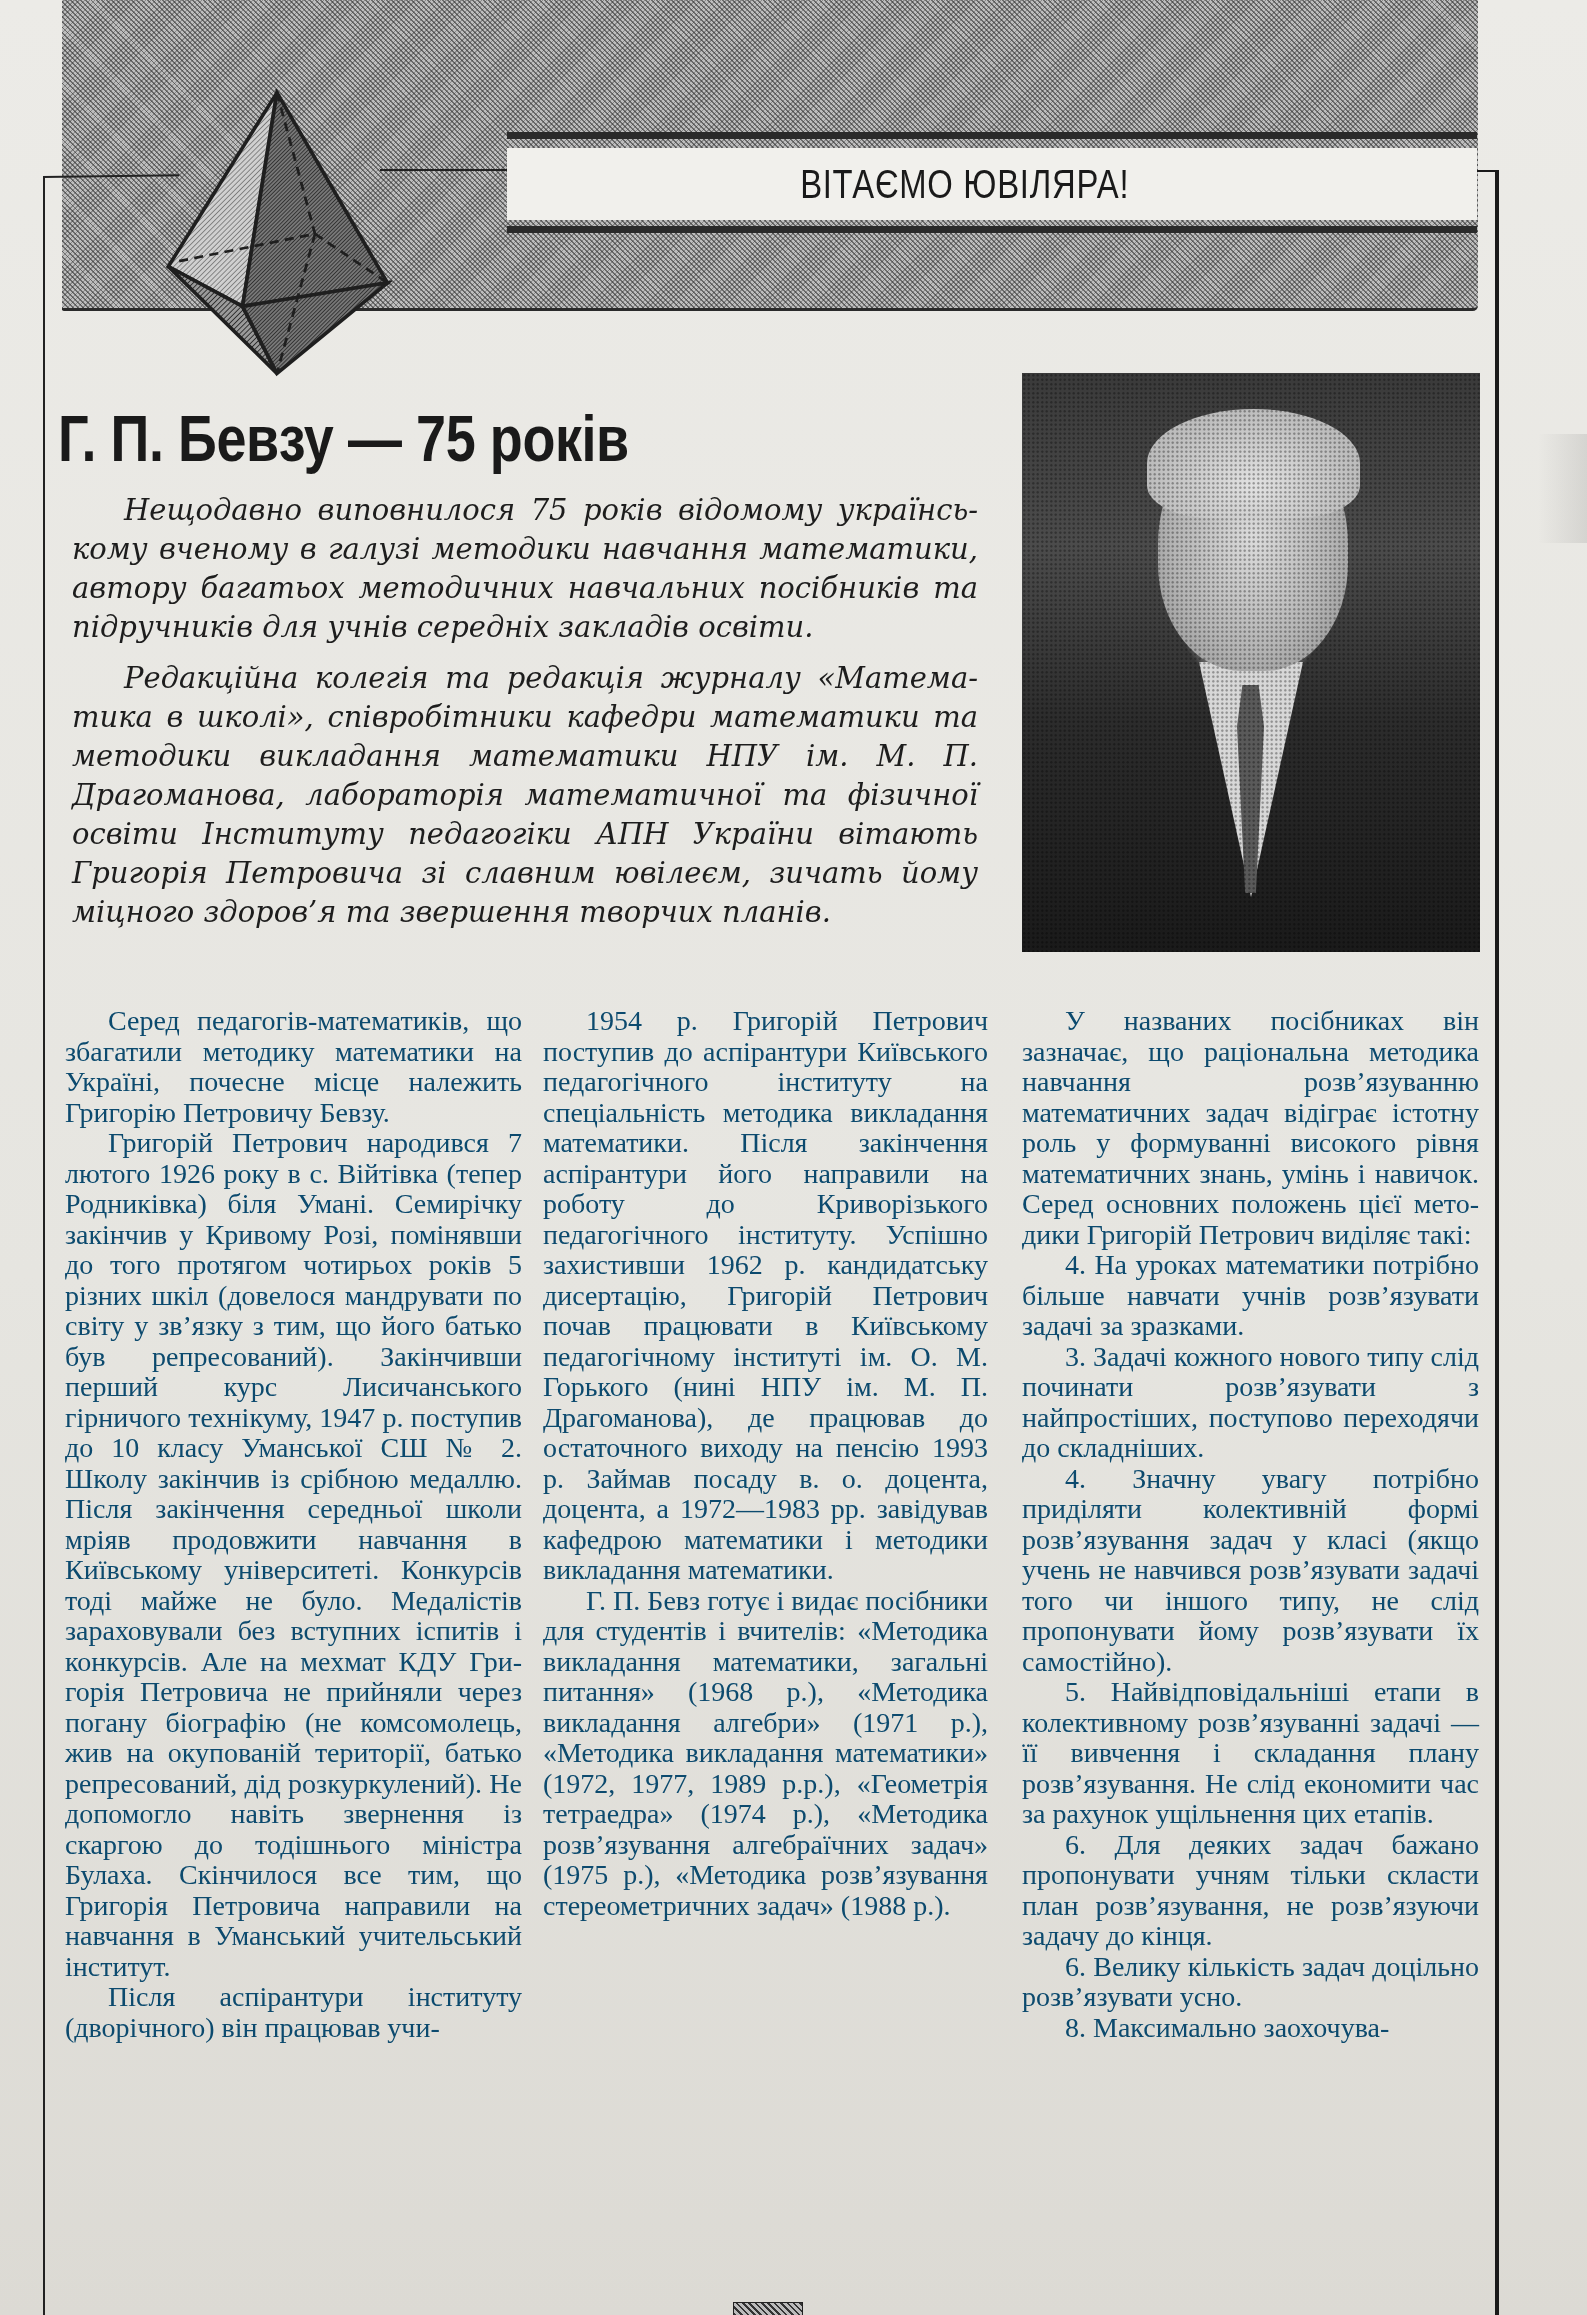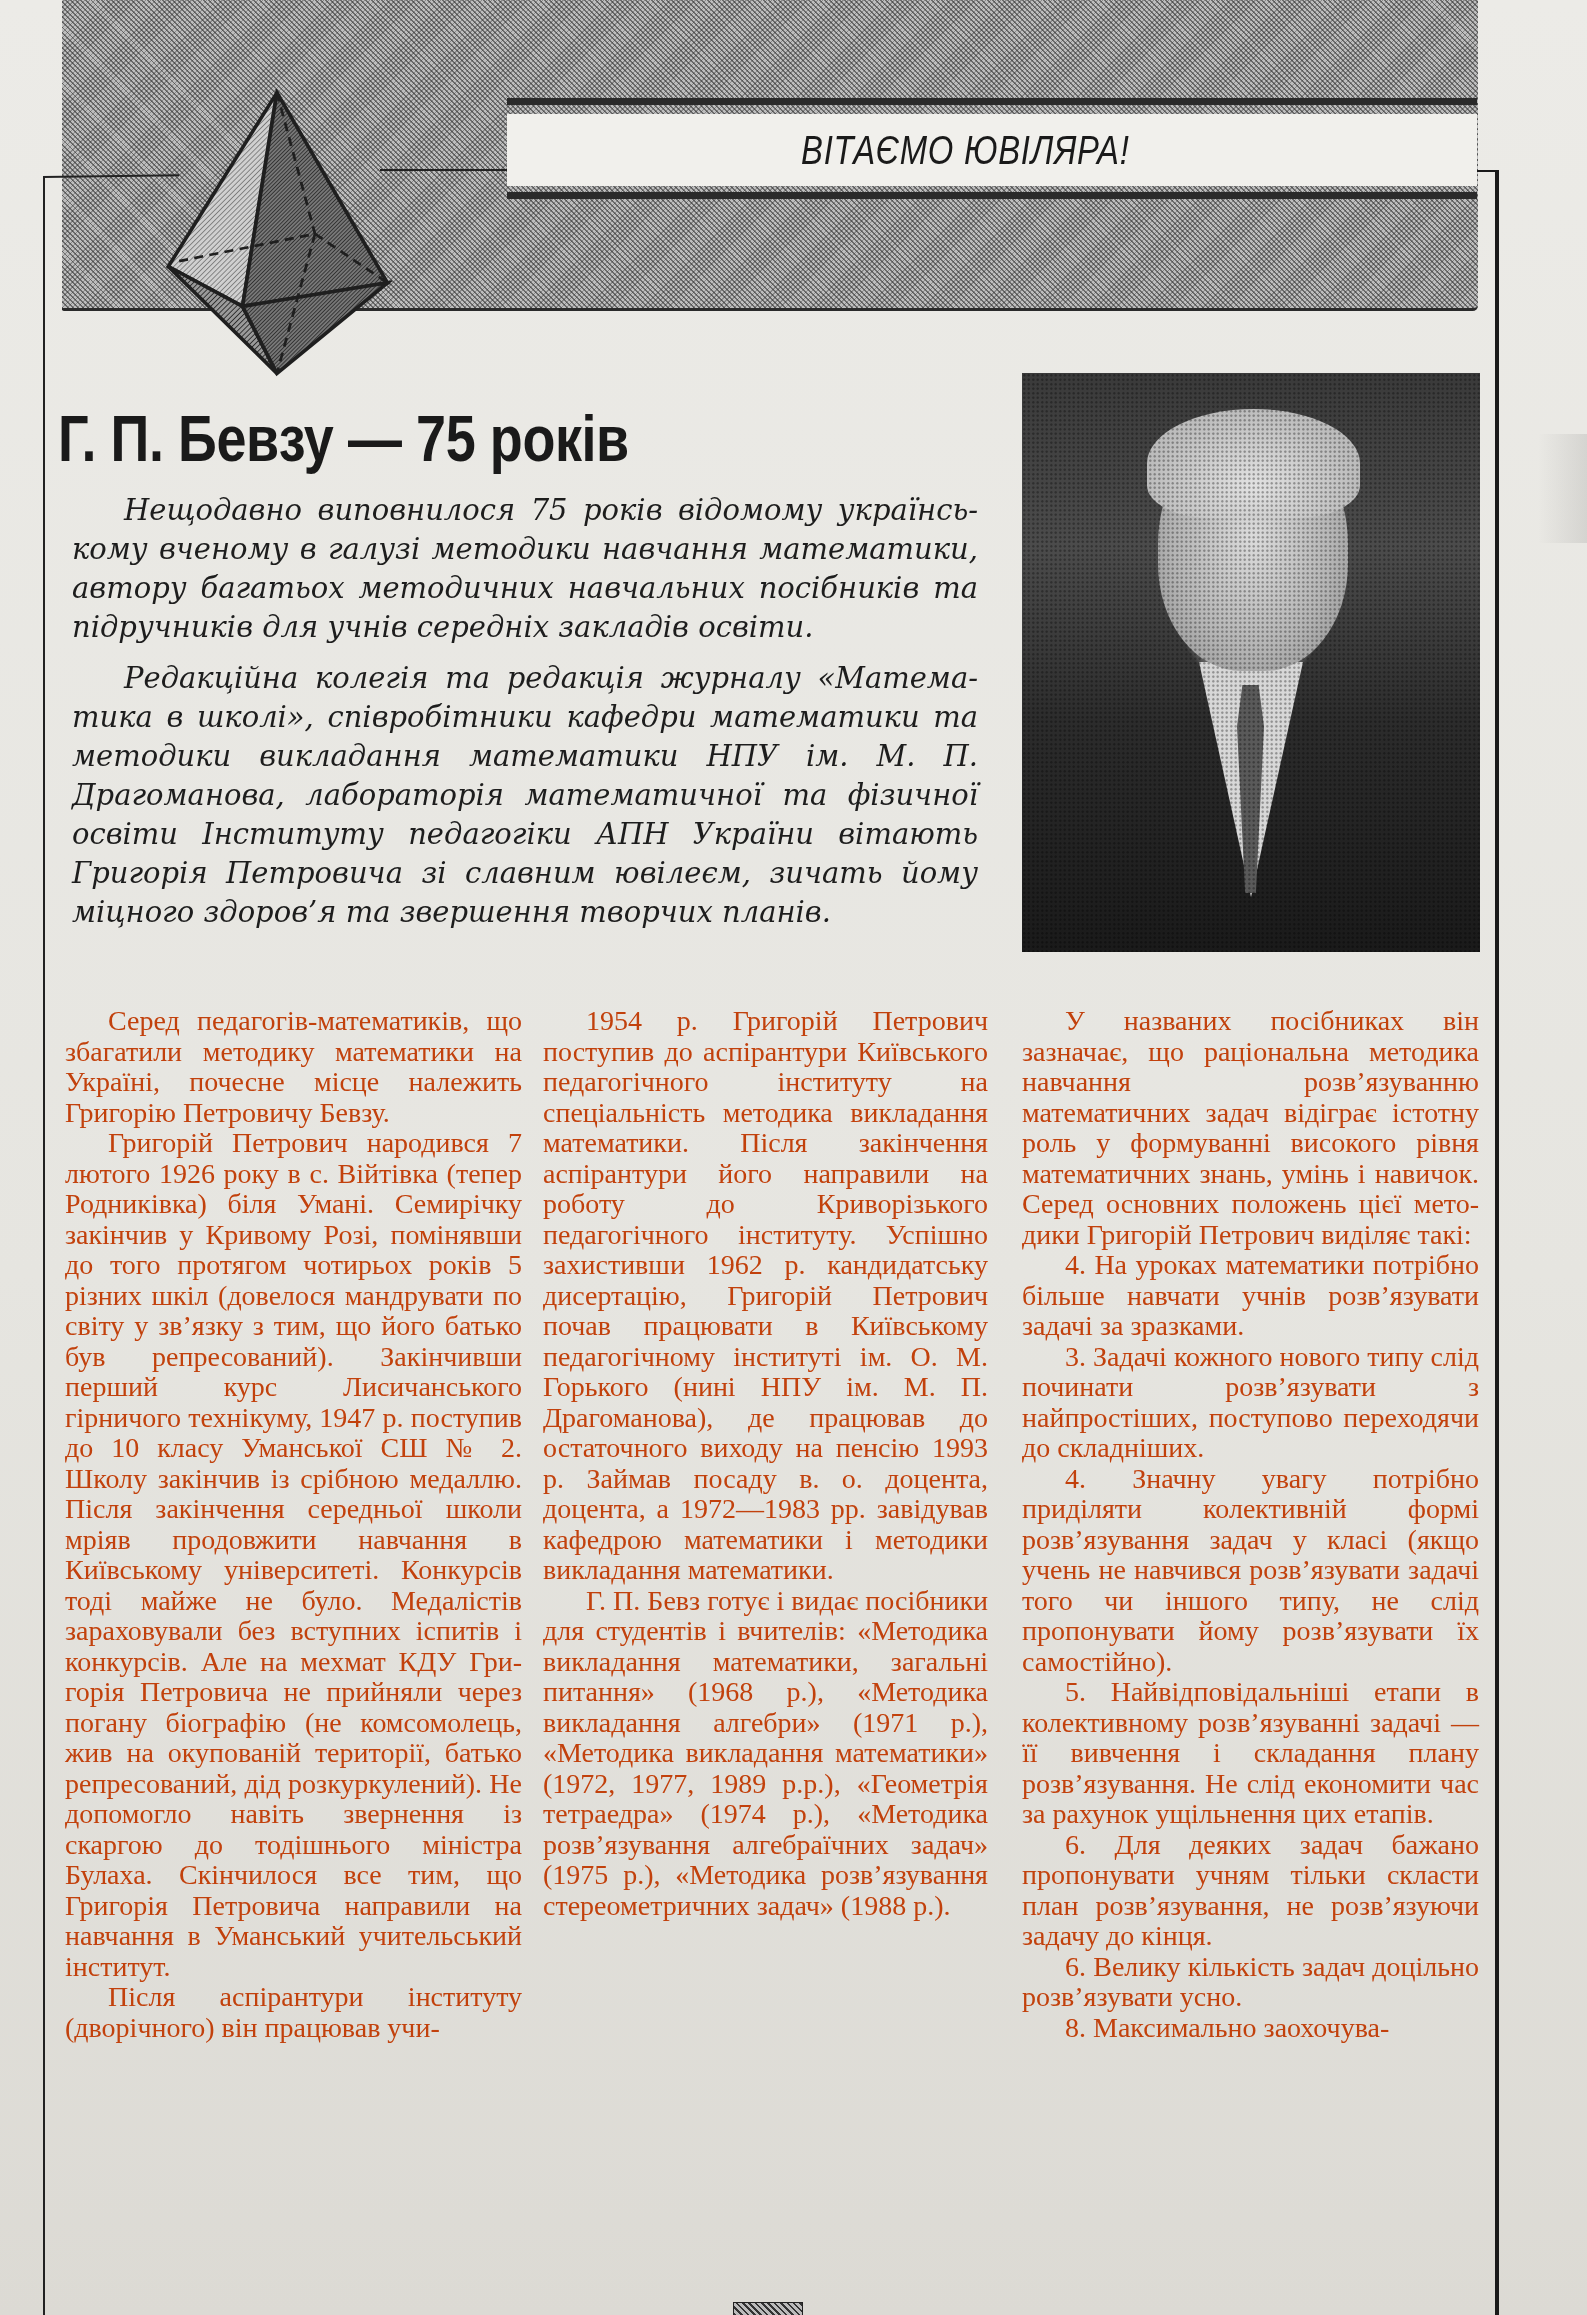--- a/index.html
+++ b/index.html
@@ -38,21 +38,21 @@
   }
   .frame-top-right {
     position:absolute; left:1477px; top:170px; width:22px; height:1.8px; background:#1a1a1a;
   }
   
   .octa {
     position:absolute; left:161px; top:89px; width:231px; height:288px;
   }
   
   .banner {
-    position:absolute; left:507px; top:98px; width:970px; height:109px;font-style:italic;
+    position:absolute; left:507px; top:132px; width:970px; height:109px;
   }
   .banner-rule-top {
     position:absolute; left:0; top:0; width:100%; height:7.2px; background:#2a2a2a;
   }
   .banner-box {
     position:absolute; left:0; top:16.3px; width:100%; height:72px;
     background:#f1f0ec;
     display:flex; align-items:center; justify-content:center;
   }
   .banner-rule-bottom {
@@ -109,21 +109,21 @@
   }
   .photo .hair {
     position:absolute; left:125px; top:36px; width:213px; height:109px;
     border-radius:50% 50% 30% 30%;
     background:radial-gradient(ellipse at 50% 70%, #e2e2e2 0%, #bdbdbd 70%);
   }
   
   .col {
     position:absolute; top:1006px; width:457px;
     font-family:"Liberation Serif", "DejaVu Serif", serif;
-    font-size:28px; line-height:30.5px; text-align:justify; color:#c2410c;
+    font-size:28px; line-height:30.5px; text-align:justify; color:#0c4a6e;
     hyphens:manual;
   }
   .col p { margin:0; text-indent:43px; }
   .col p.cont { text-indent:0; }
   .col-1 { left:65px; }
   .col-2 { left:543px; width:445px; }
   .col-3 { left:1022px; width:457px; }
   .page-marker {
     position:absolute; left:733px; top:2302px; width:68px; height:18px;
     background-color:#bbb;

